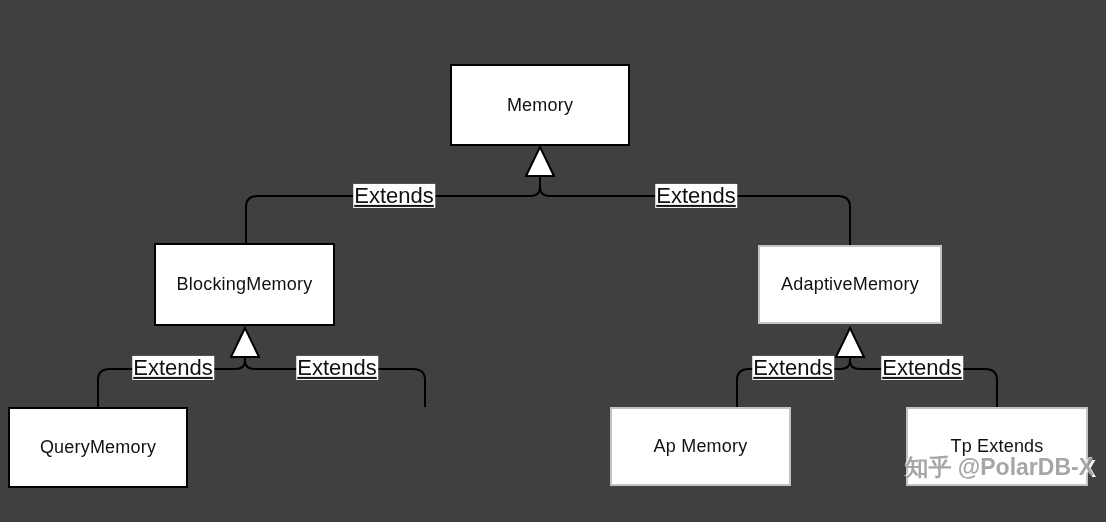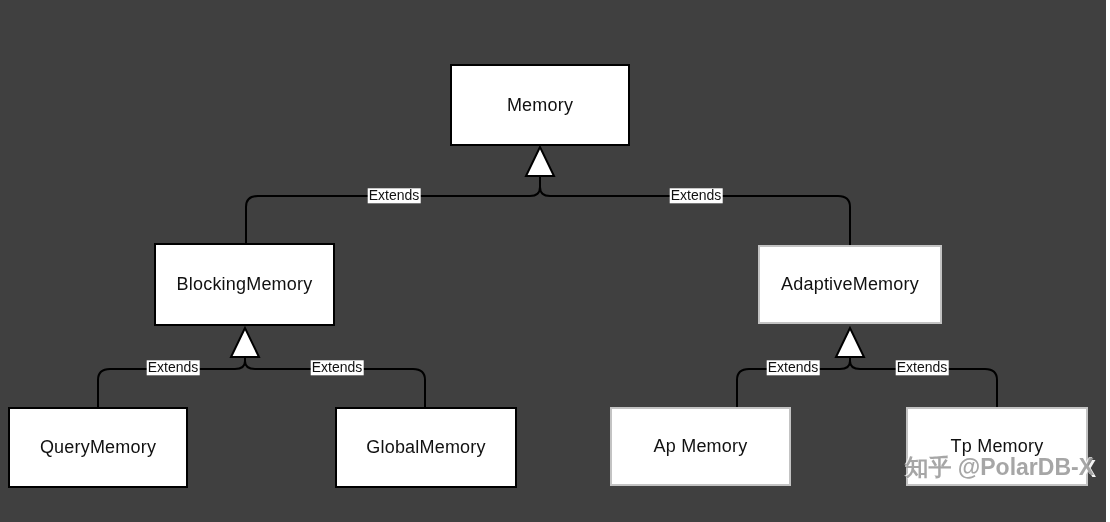--- a/index.html
+++ b/index.html
@@ -42,24 +42,25 @@
   .node-global   { left: 335px; top: 407px; width: 182px; height: 81px; }
   .node-adaptive { left: 758px; top: 245px; width: 184px; height: 79px; }
   .node-ap       { left: 610px; top: 407px; width: 181px; height: 79px; }
   .node-tp       { left: 906px; top: 407px; width: 182px; height: 79px; }
 
   .edge-label {
     position: absolute;
     transform: translate(-50%, -50%);
     background: #ffffff;
     color: #111111;
-    font-size: 14px;
+    font-size: 22px;
     padding: 0 1px;
     line-height: 1.1;
     white-space: nowrap;
+    text-decoration: underline;
   }
   .el-0 { left: 394px; top: 196px; }
   .el-1 { left: 696px; top: 196px; }
   .el-2 { left: 173px; top: 368px; }
   .el-3 { left: 337px; top: 368px; }
   .el-4 { left: 793px; top: 368px; }
   .el-5 { left: 922px; top: 368px; }
 
   .watermark {
     position: absolute;
@@ -107,31 +108,28 @@
 
   <div class="node dark node-memory">
     <span>Memory</span>
   </div>
   <div class="node dark node-blocking">
     <span>BlockingMemory</span>
   </div>
   <div class="node dark node-query">
     <span>QueryMemory</span>
   </div>
-  <div class="node dark node-global">
-    <span>GlobalMemory</span>
-  </div>
   <div class="node light node-adaptive">
     <span>AdaptiveMemory</span>
   </div>
   <div class="node light node-ap">
     <span>Ap Memory</span>
   </div>
   <div class="node light node-tp">
-    <span>Tp Memory</span>
+    <span>Tp Extends</span>
   </div>
 
   <div class="edge-label el-0">Extends</div>
   <div class="edge-label el-1">Extends</div>
   <div class="edge-label el-2">Extends</div>
   <div class="edge-label el-3">Extends</div>
   <div class="edge-label el-4">Extends</div>
   <div class="edge-label el-5">Extends</div>
 
   <div class="watermark">知乎 @PolarDB-X</div>

